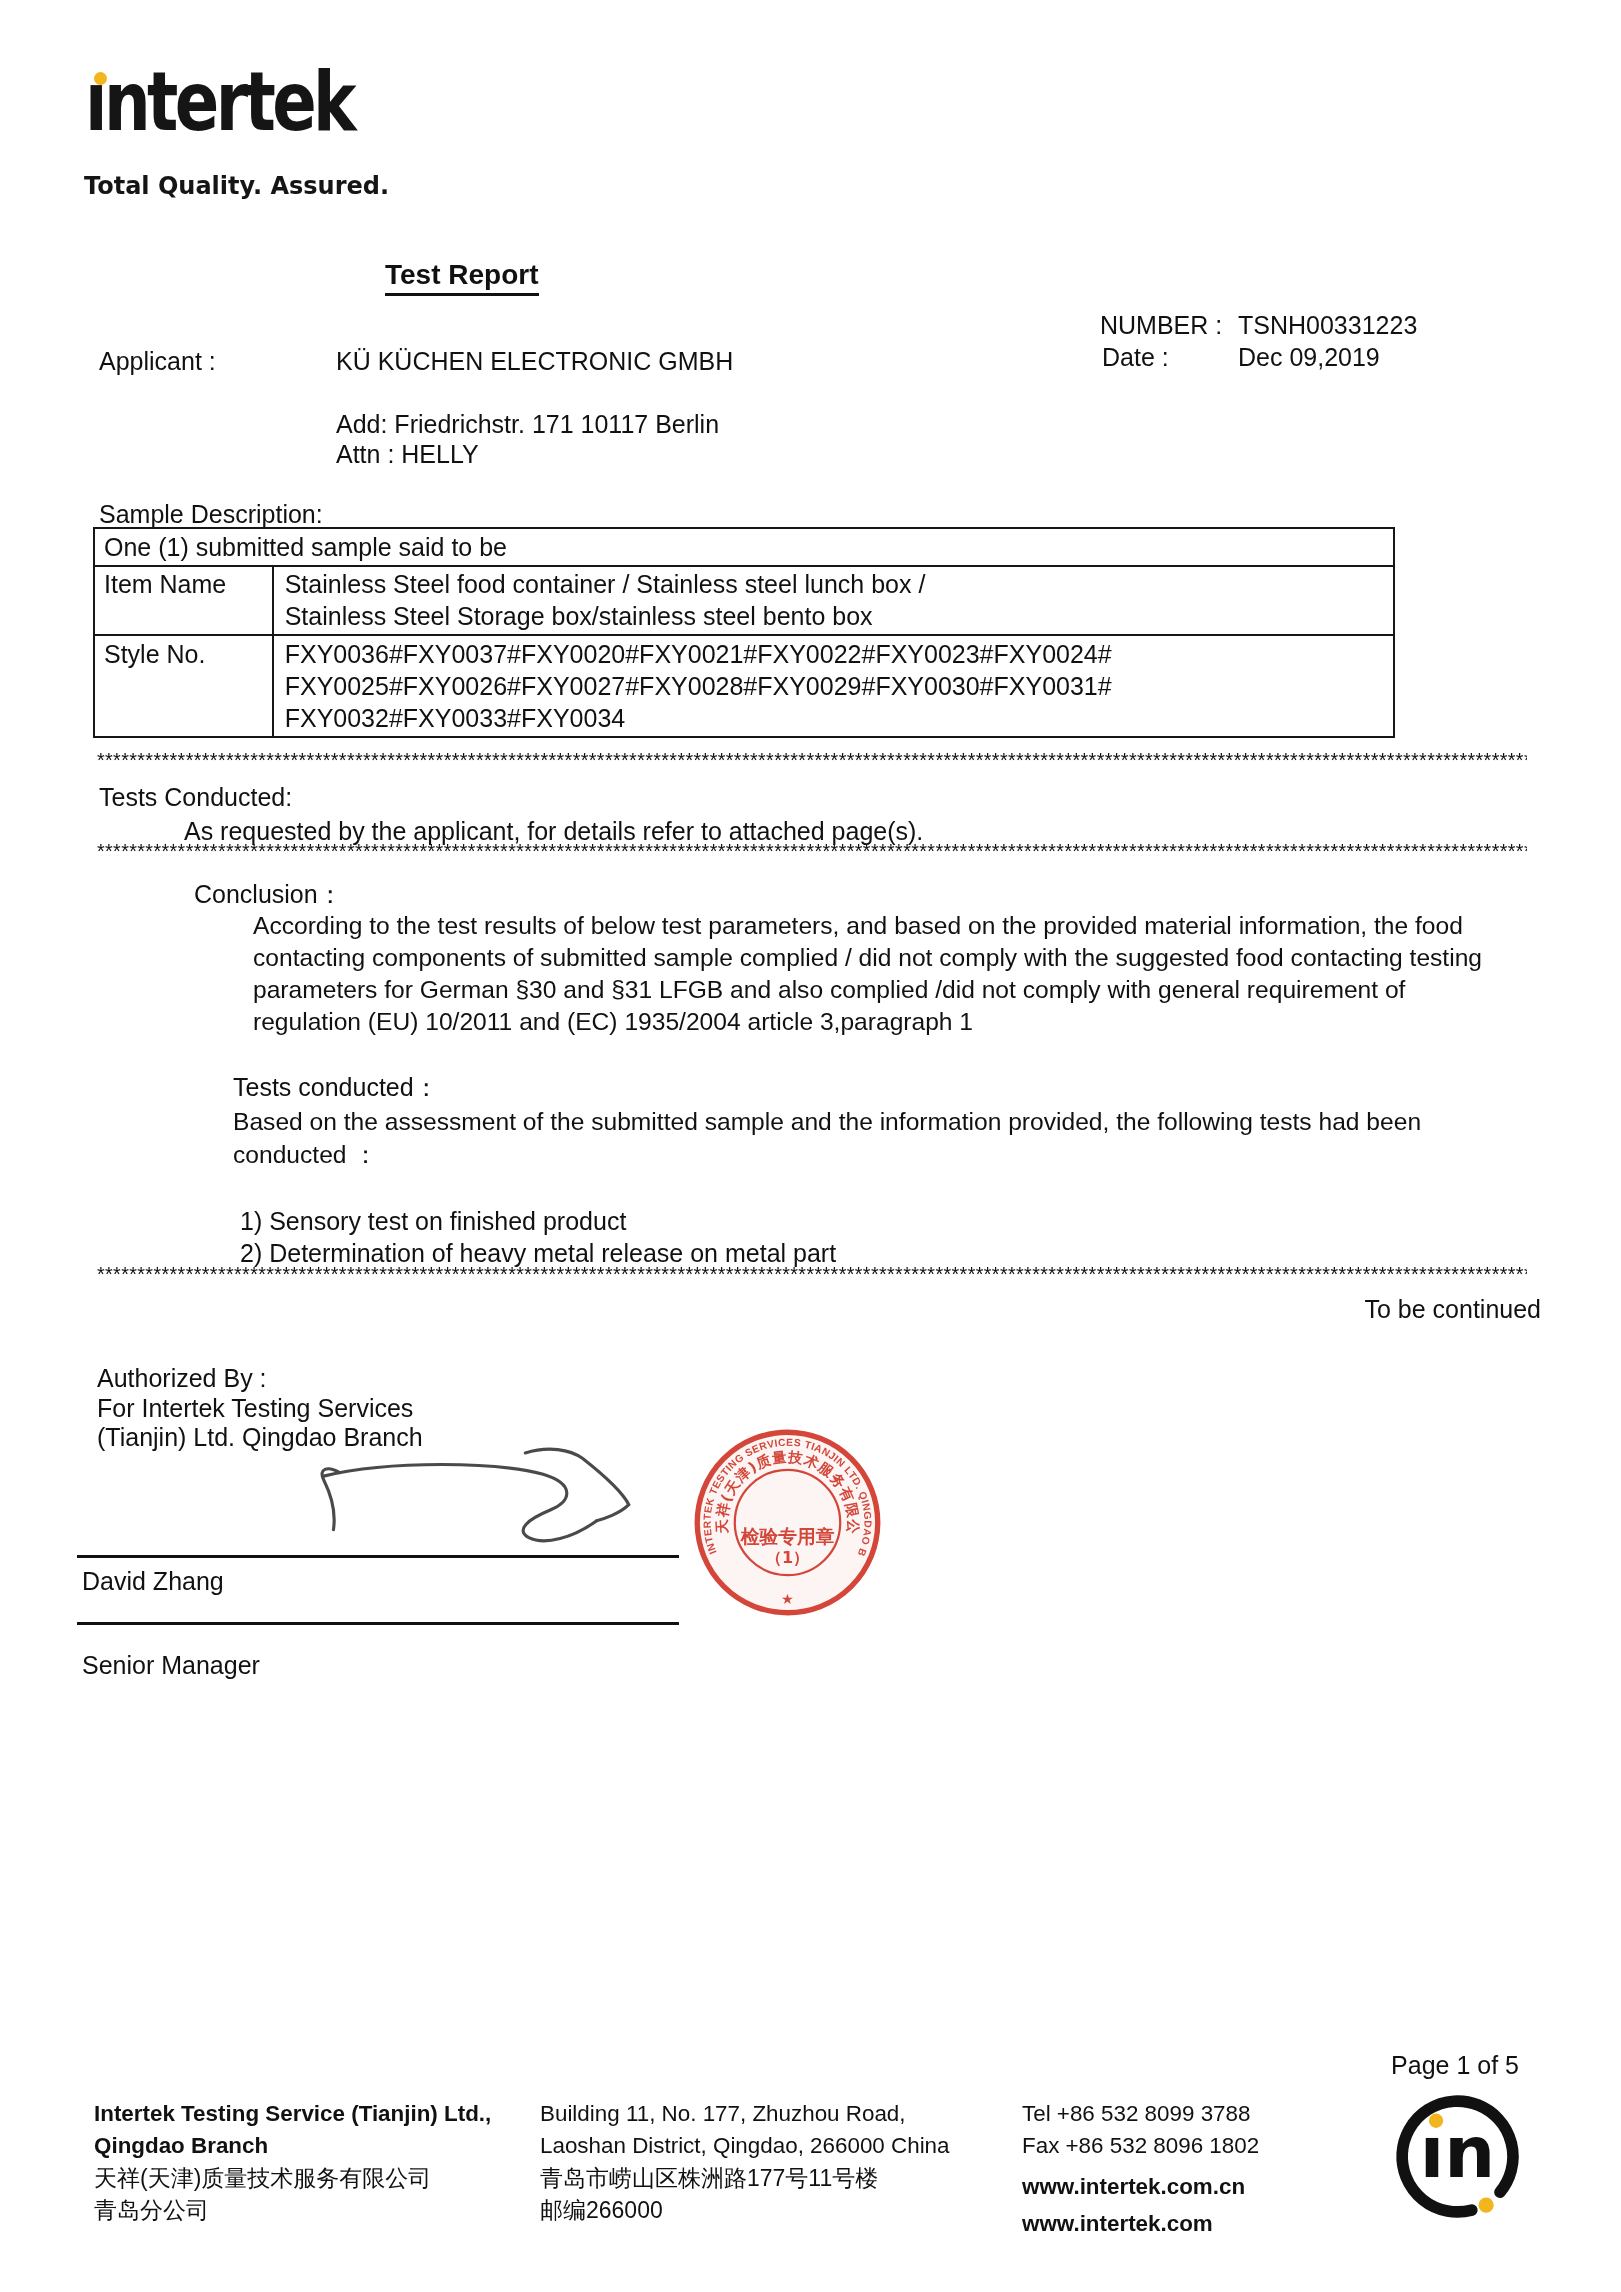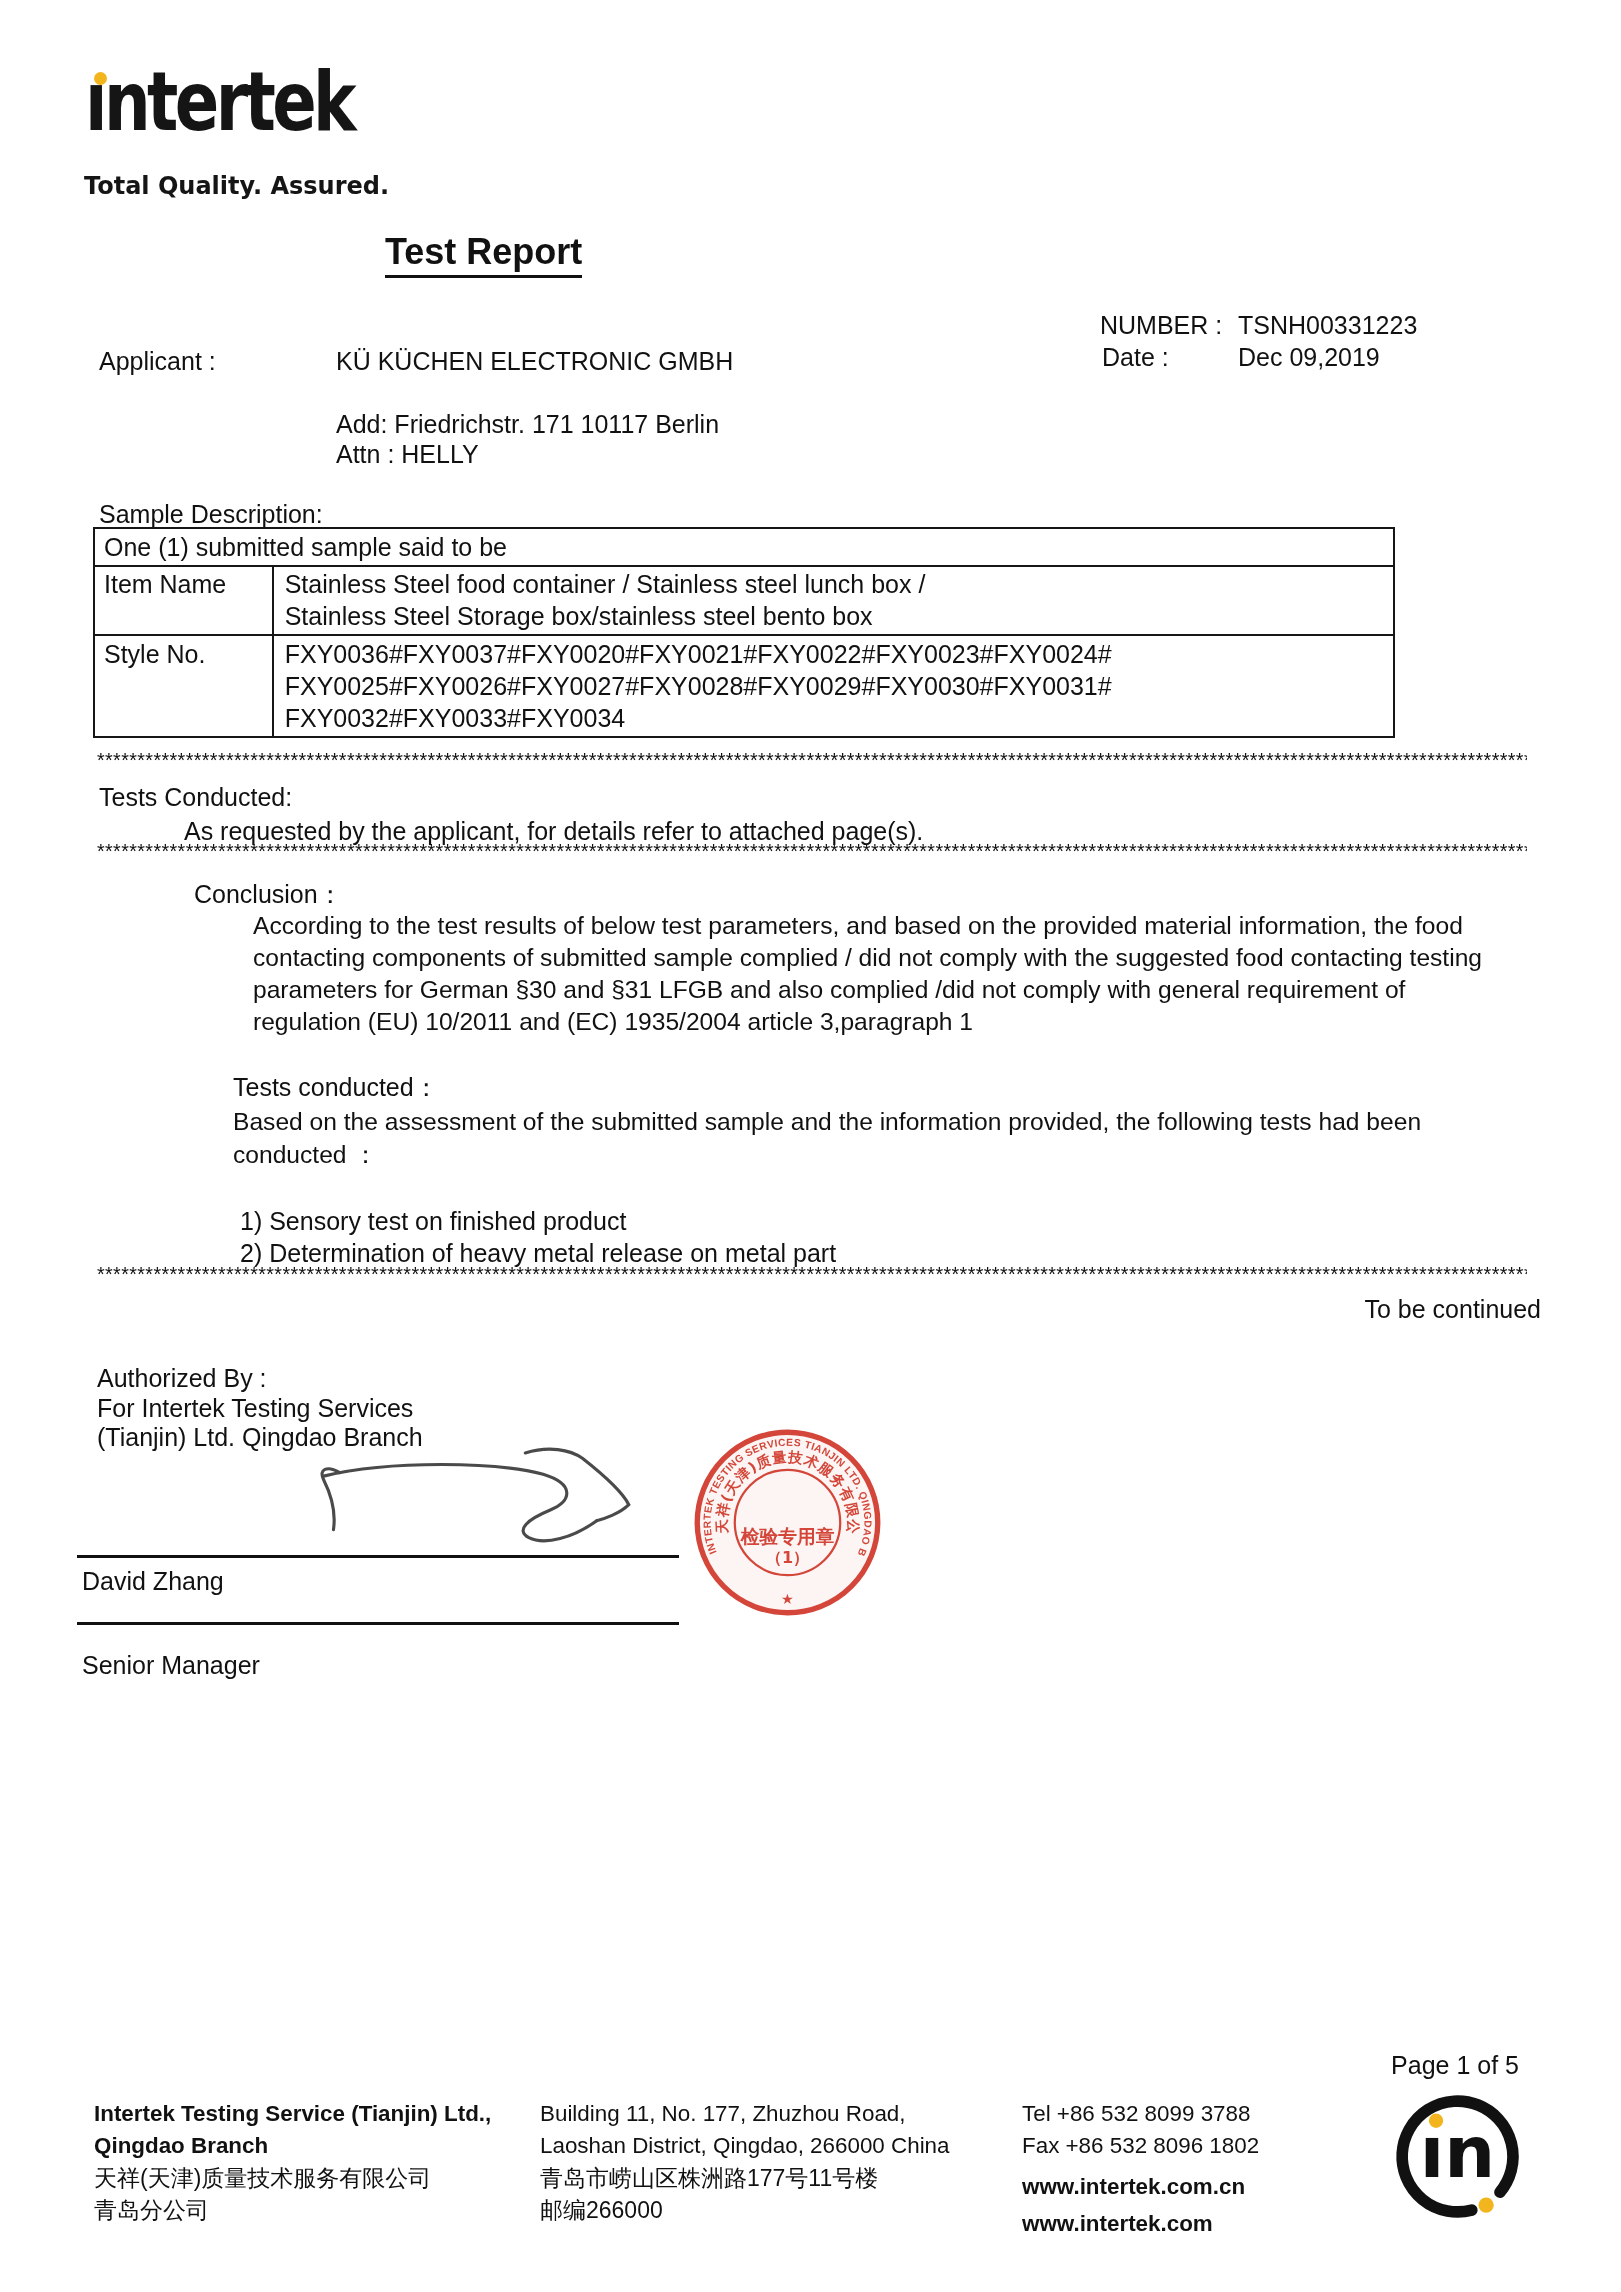--- a/index.html
+++ b/index.html
@@ -14,21 +14,21 @@
   .pre{white-space:pre-line;}
   
   .wordmark{
     font-family:"DejaVu Sans",sans-serif;font-weight:bold;font-size:82px;
     letter-spacing:-4.5px;color:#151515;transform:scaleX(0.80);transform-origin:left top;
     line-height:1;
   }
   .logo-dot{position:absolute;width:13.4px;height:13.4px;border-radius:50%;}
   .tagline{font-family:"DejaVu Sans",sans-serif;font-weight:bold;font-size:24px;color:#151515;}
   
-  .title{font-size:36px;font-weight:bold;border-bottom:3.6px solid #111;padding-bottom:1.8px;}
+  .title{font-size:28px;font-weight:bold;border-bottom:3.6px solid #111;padding-bottom:1.8px;margin-top:28px;}
   
   .sd-table{left:93px;top:527px;width:1298px;border:2.7px solid #161616;}
   .sd-row{display:flex;border-top:2.7px solid #161616;}
   .sd-row.first{border-top:none;}
   .sd-cell-label{width:179px;border-right:2.7px solid #161616;padding:1.8px 3.6px 1.8px 9px;box-sizing:border-box;flex:none;}
   .sd-cell-value{flex:1;padding:1.8px 3.6px 1.8px 10.7px;box-sizing:border-box;}
   .sd-intro{padding:1.8px 3.6px 1.8px 9px;}
   
   .stars{width:1430px;overflow:hidden;white-space:nowrap;font-size:19.7px;letter-spacing:0.4px;line-height:19.7px;}
   

